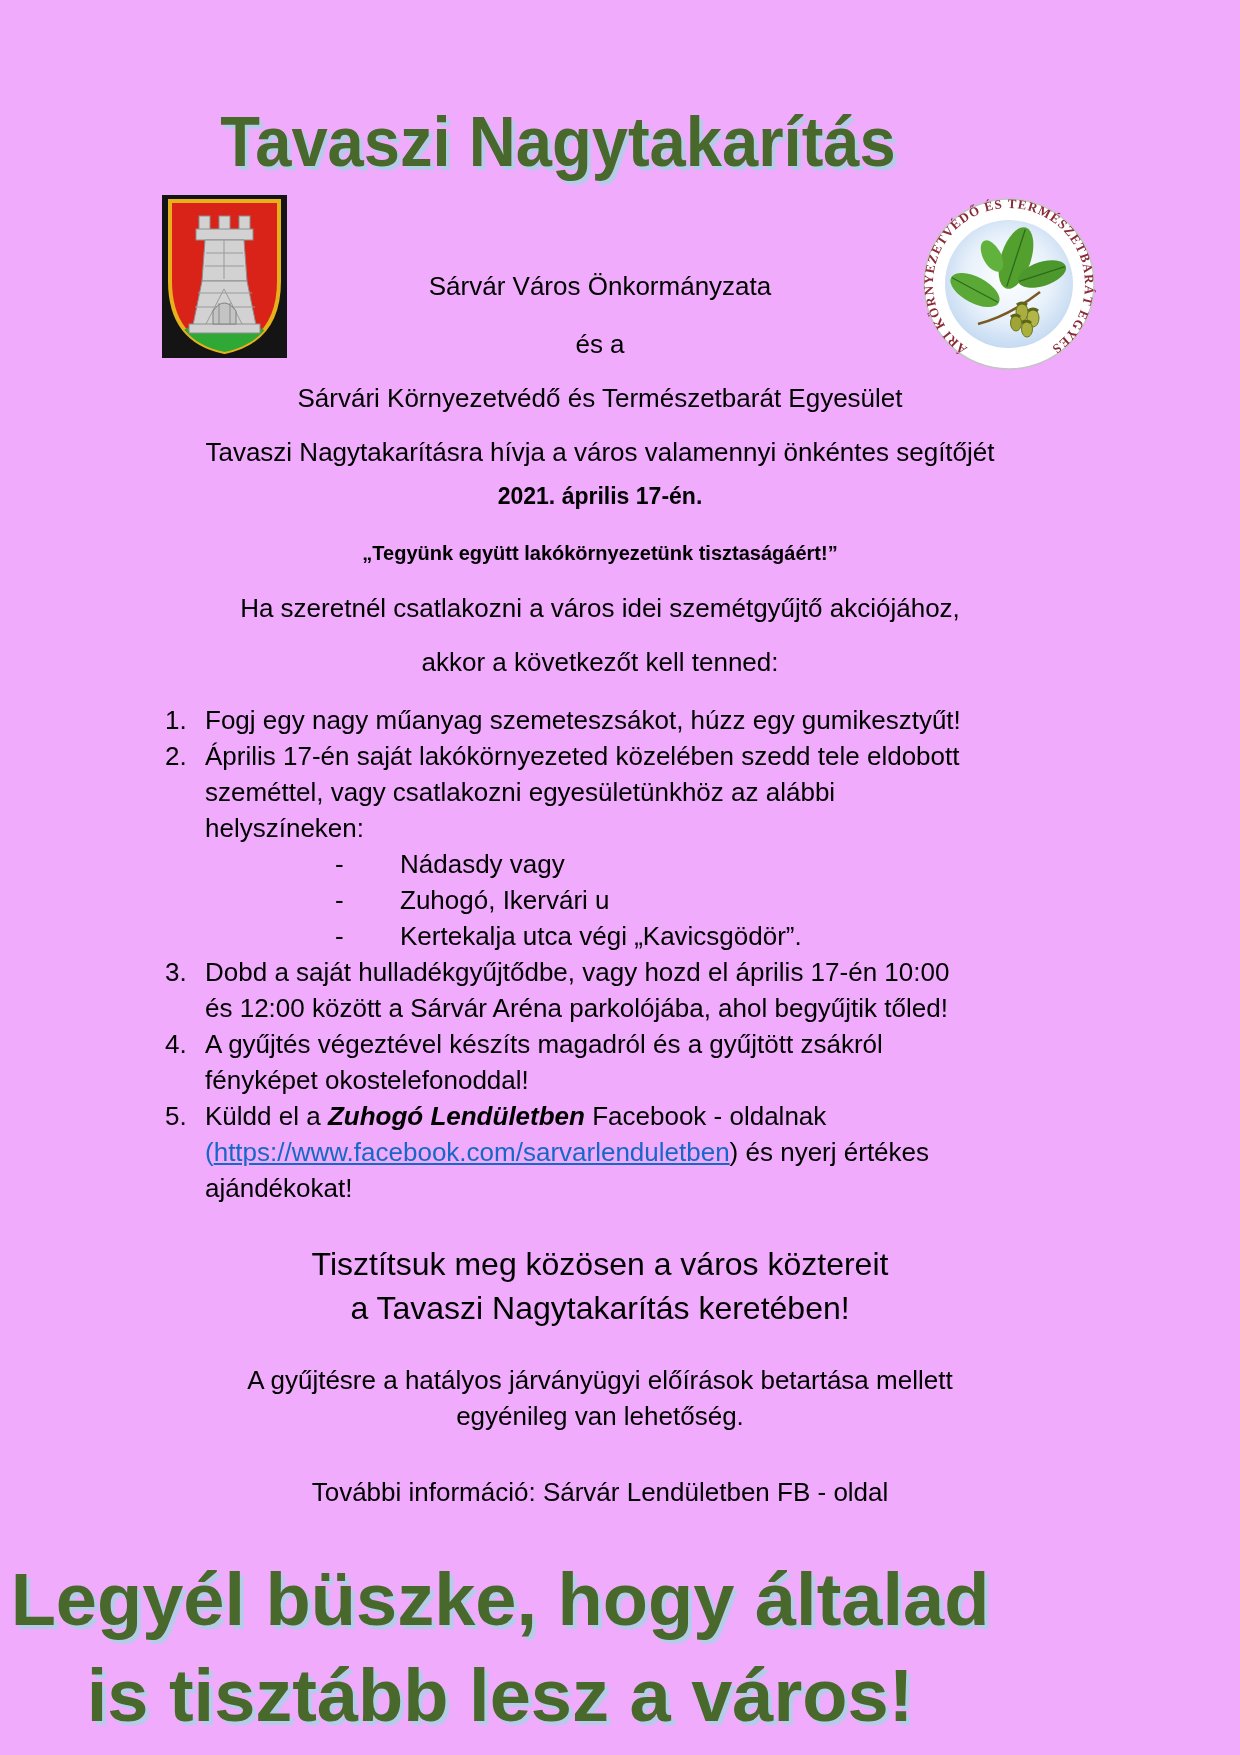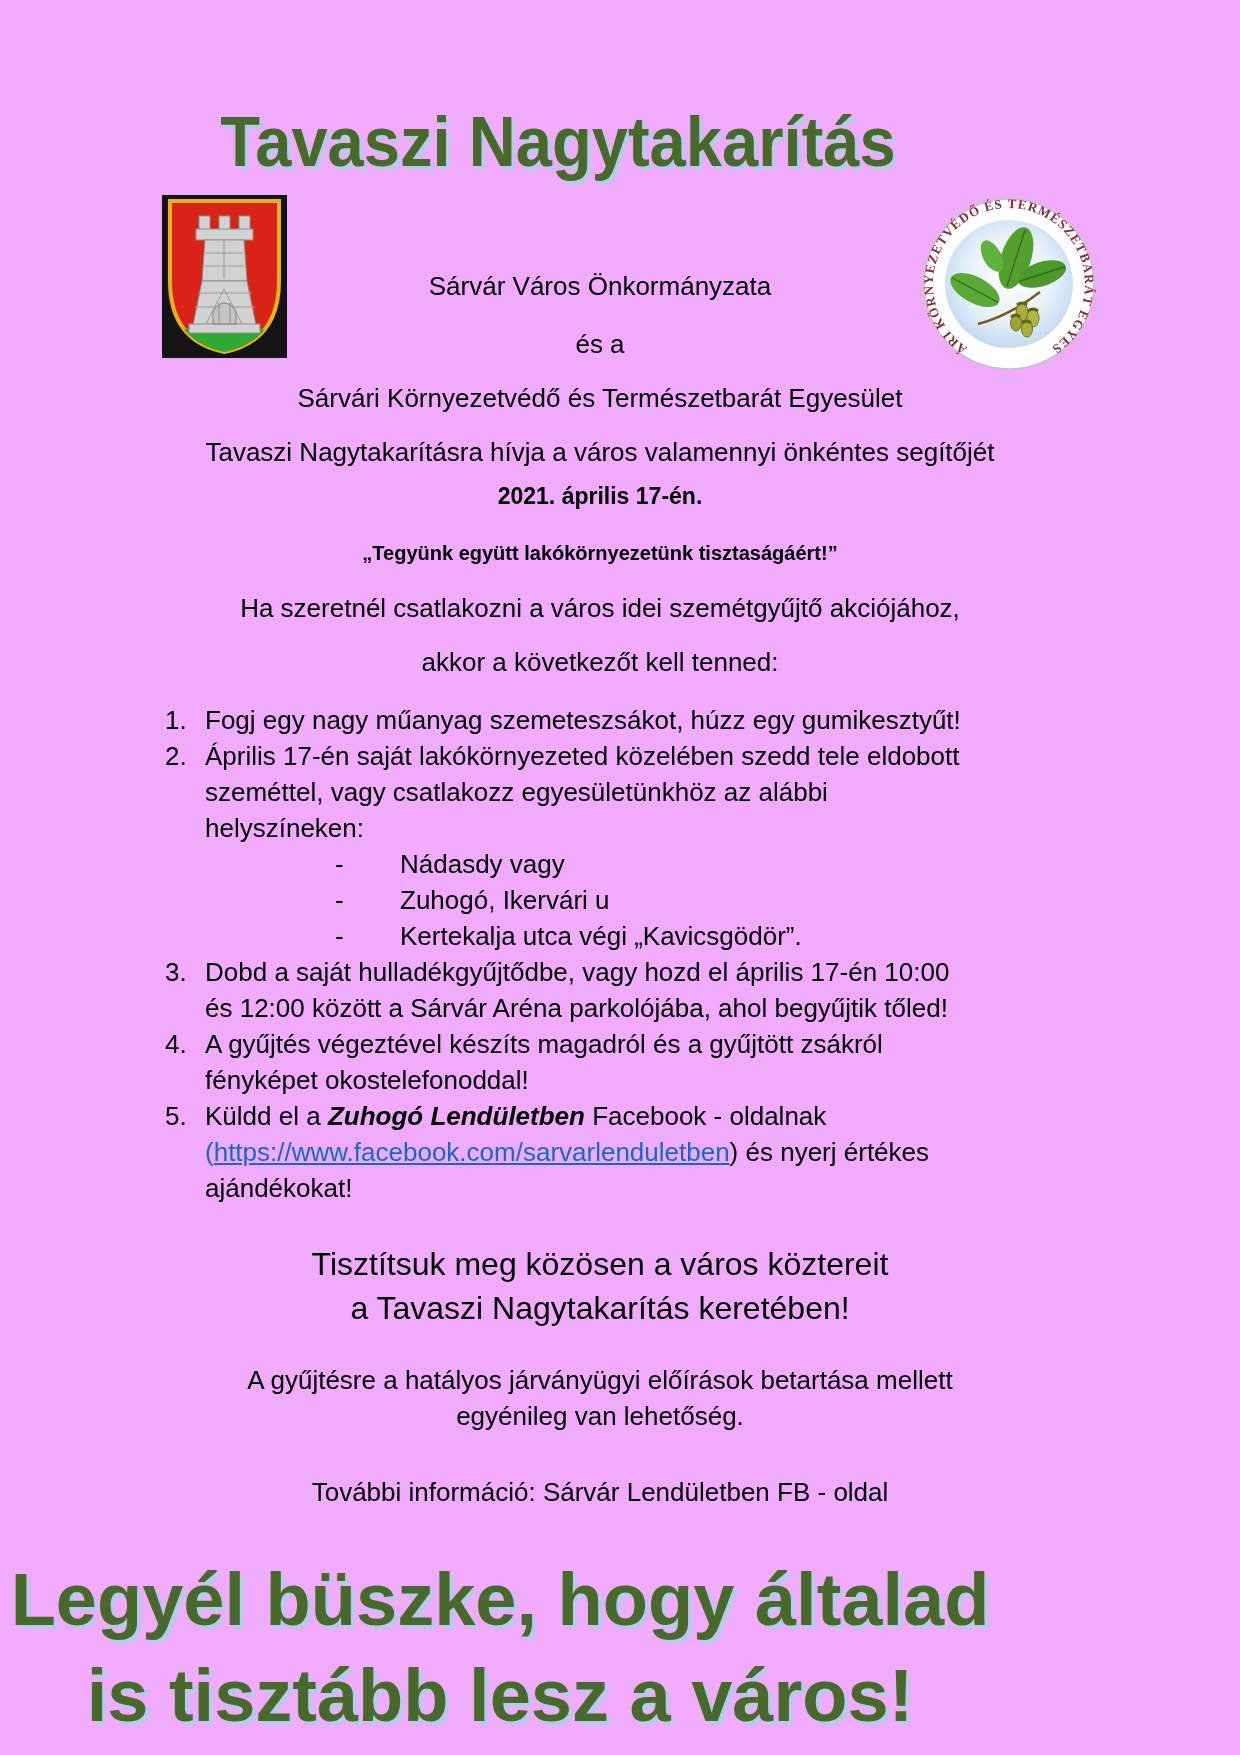--- a/index.html
+++ b/index.html
@@ -142,21 +142,21 @@
 
   <div class="abs list-block">
     <div class="li">
       <span class="li-num">1.</span>
       <span>Fogj egy nagy műanyag szemeteszsákot, húzz egy gumikesztyűt!</span>
     </div>
     <div class="li">
       <span class="li-num">2.</span>
       <span>Április 17-én saját lakókörnyezeted közelében szedd tele eldobott</span>
     </div>
-    <div class="li">szeméttel, vagy csatlakozz egyesületünkhöz az alábbi</div>
+    <div class="li">szeméttel, vagy csatlakozni egyesületünkhöz az alábbi</div>
     <div class="li">helyszíneken:</div>
     <div class="loc">
       <span class="loc-dash">-</span>
       <span>Nádasdy vagy</span>
     </div>
     <div class="loc">
       <span class="loc-dash">-</span>
       <span>Zuhogó, Ikervári u</span>
     </div>
     <div class="loc">

